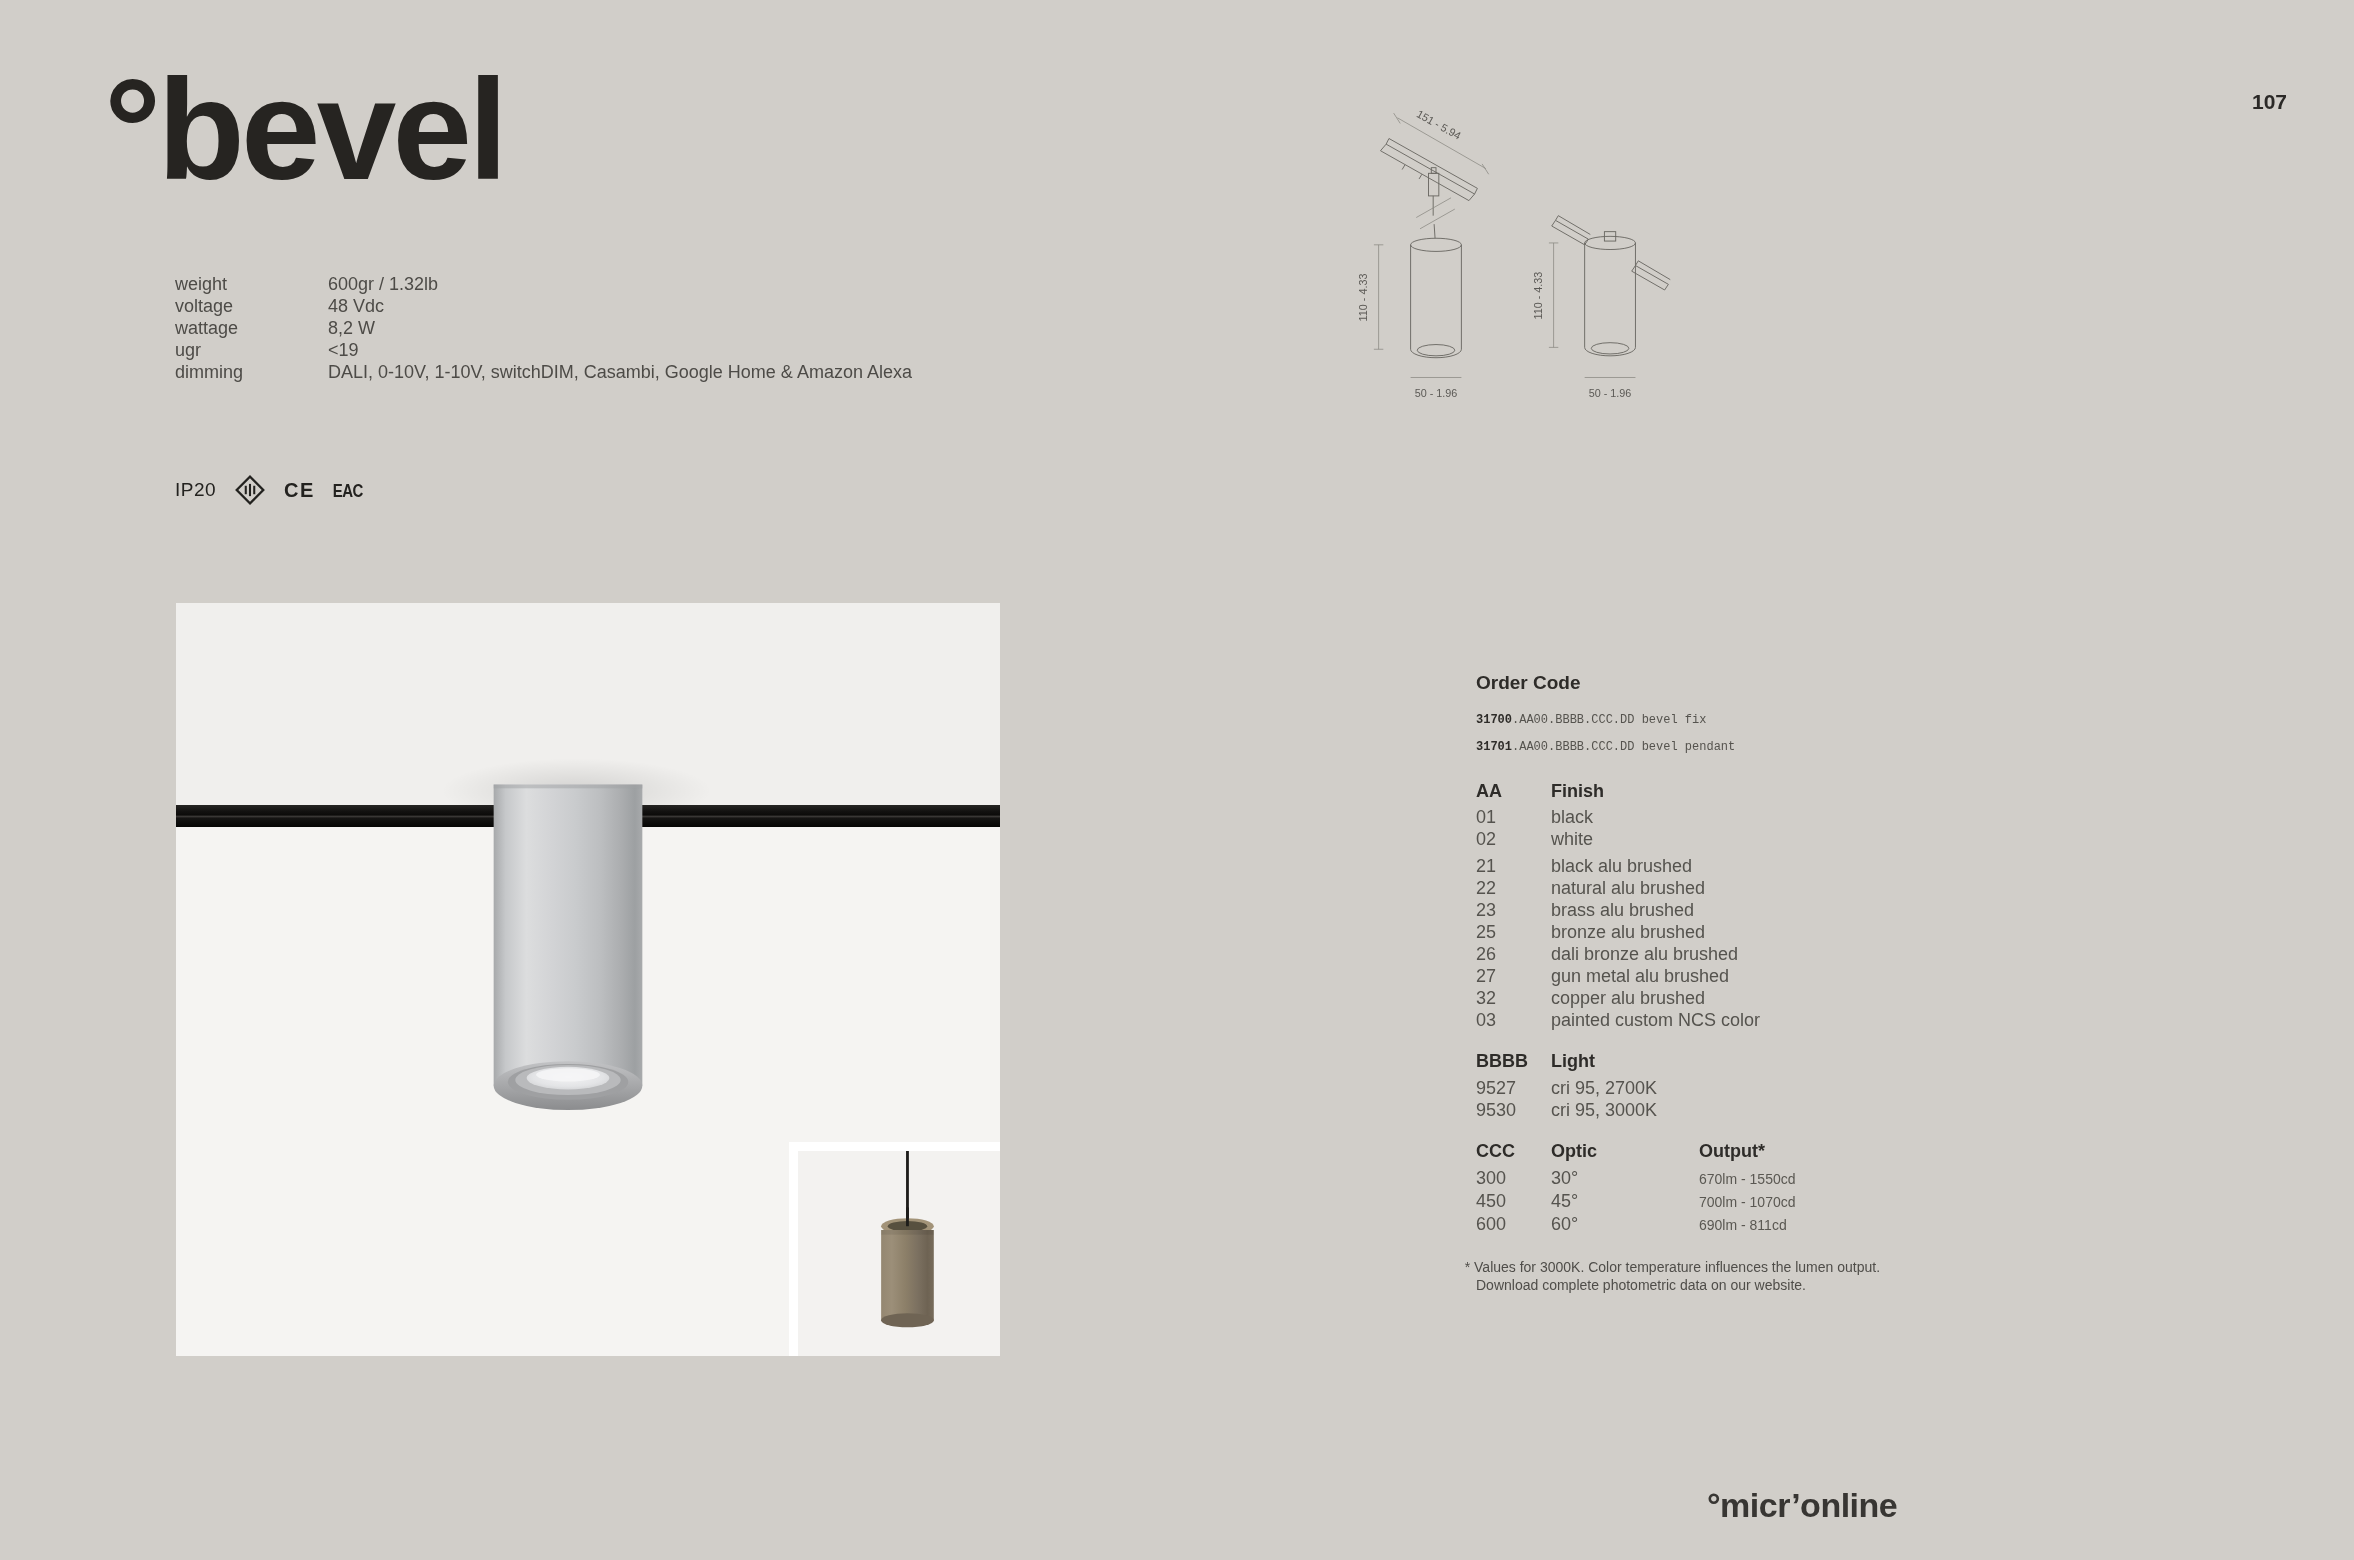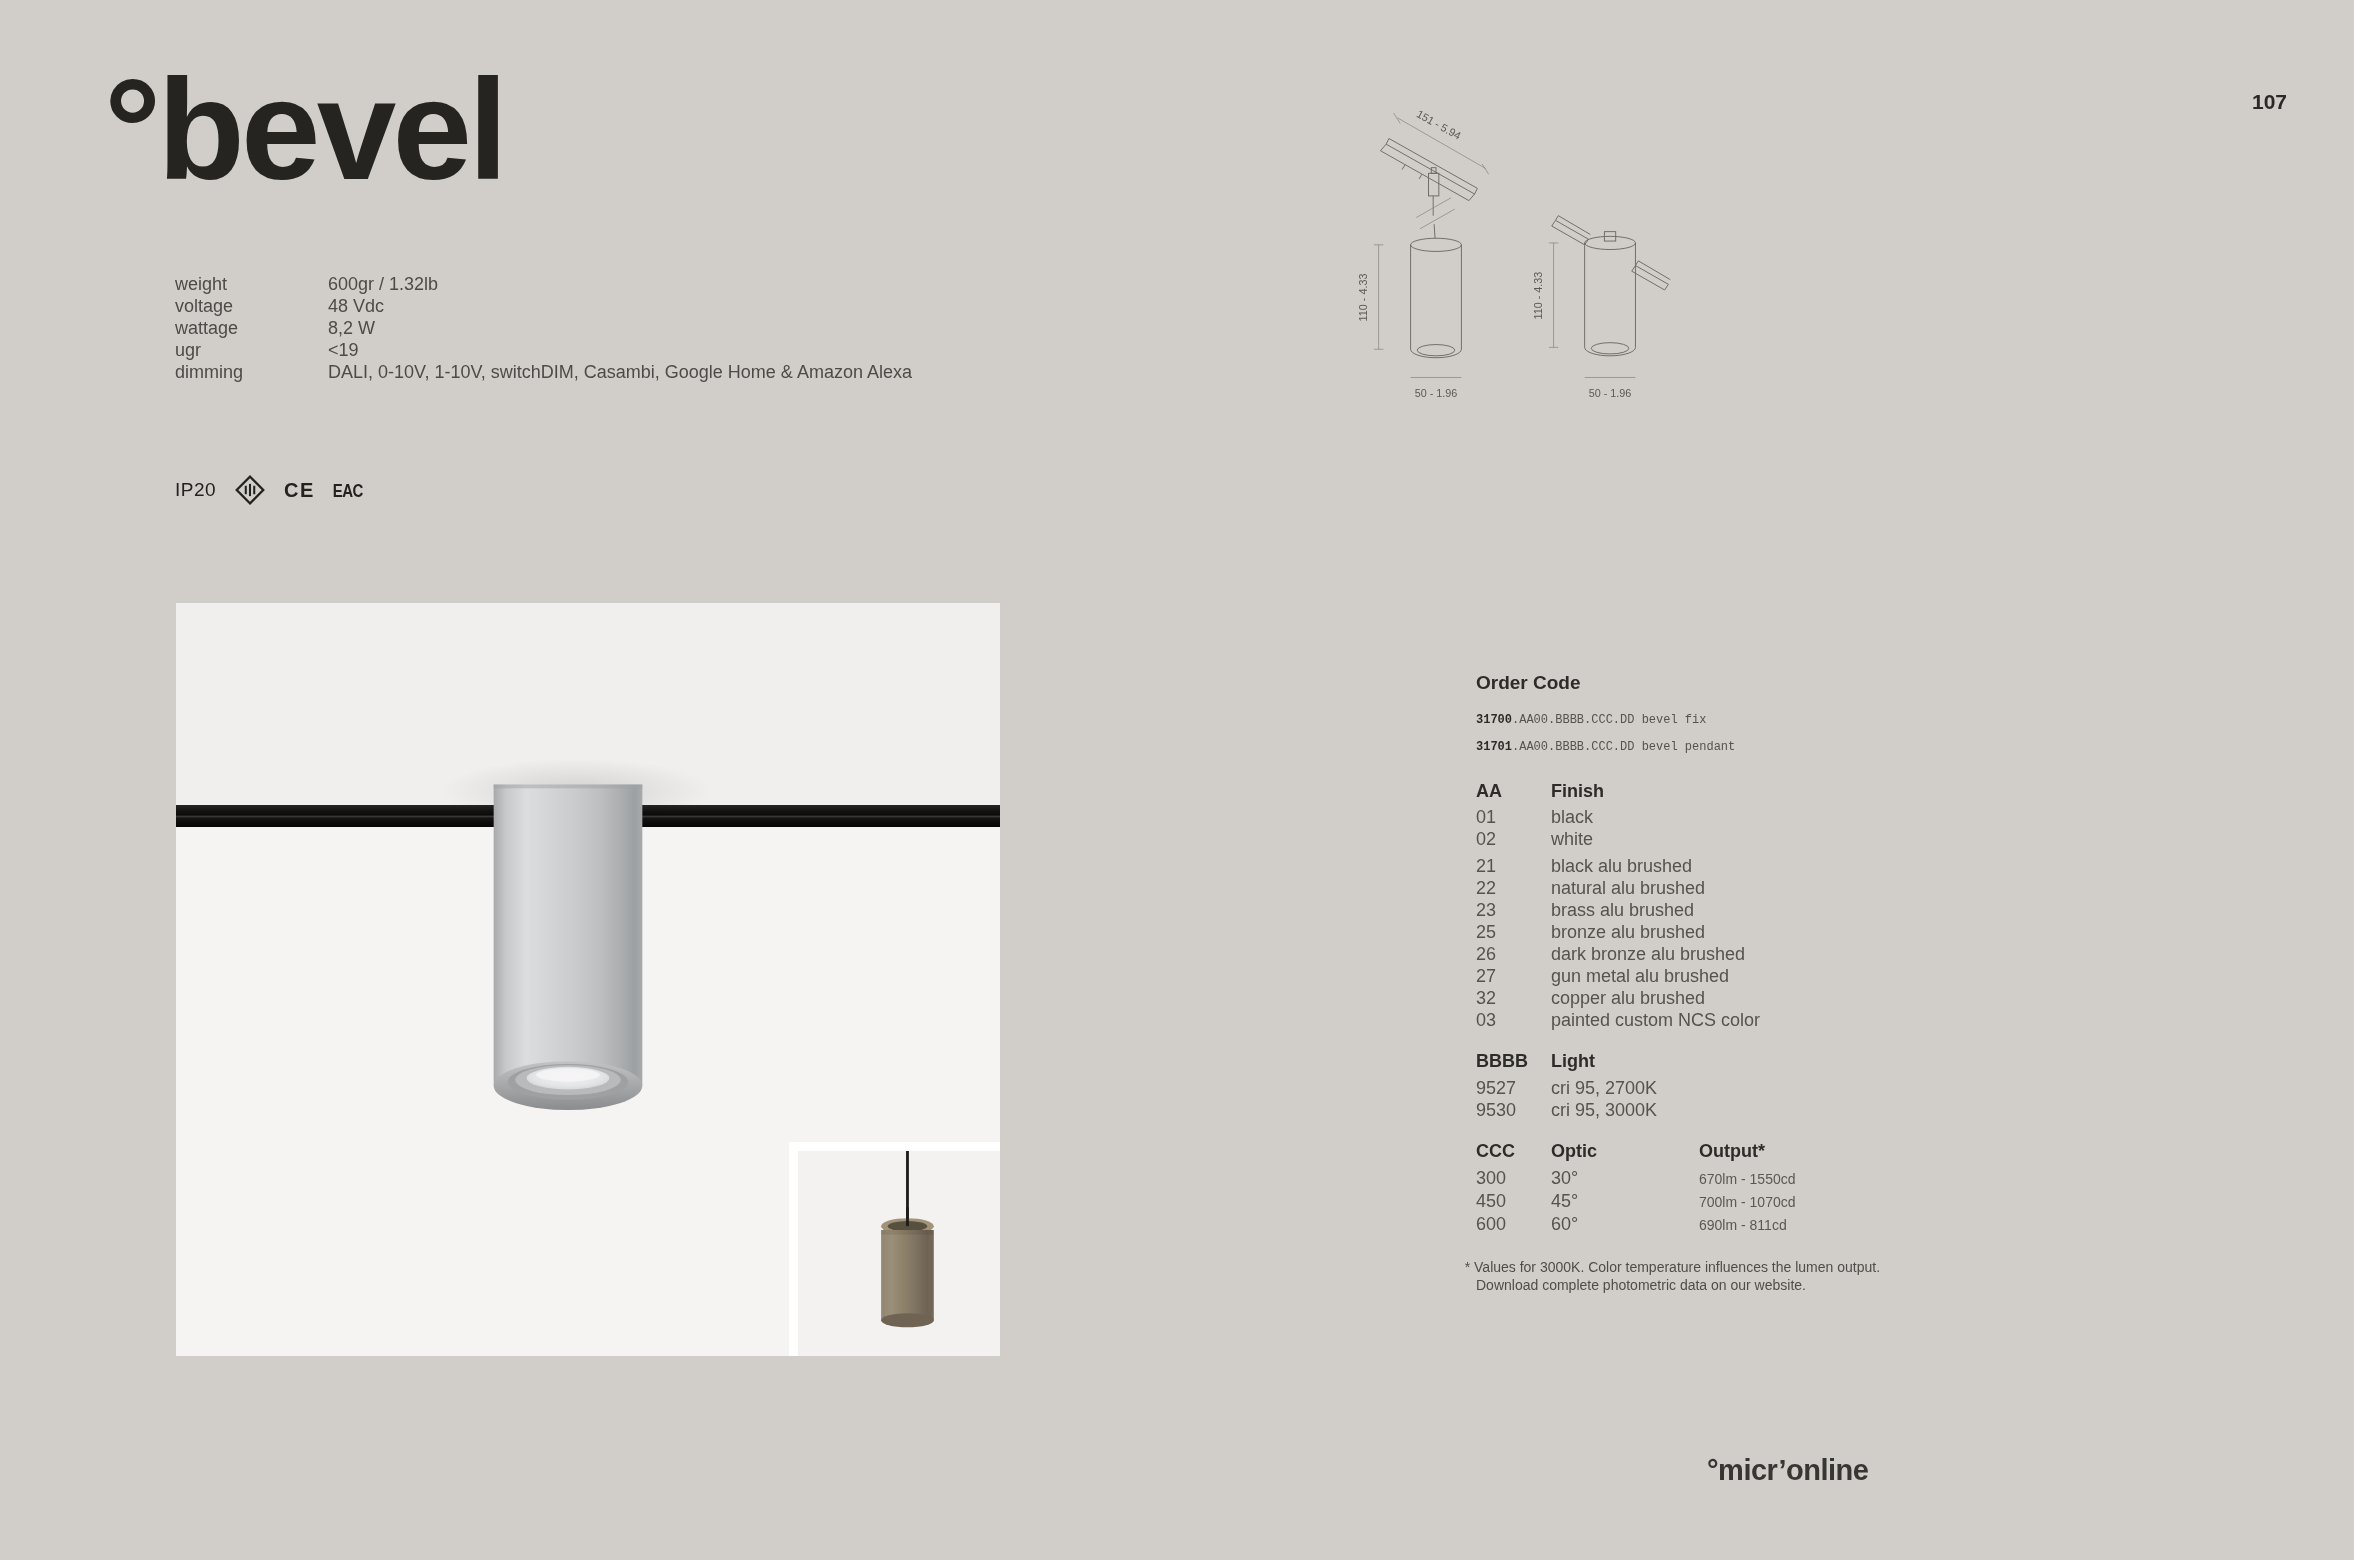--- a/index.html
+++ b/index.html
@@ -7,21 +7,21 @@
     position:relative; width:2354px; height:1560px;
     background:#d1cec9; overflow:hidden;
     font-family:"Liberation Sans", sans-serif;
     color:#2b2927;
   }
   .abs { position:absolute; }
 
   
   .title { left:104px; top:58px; font-size:143px; font-weight:700; letter-spacing:-3.8px; color:#262421; line-height:1; }
   .page-number { left:2252px; top:90px; font-size:21px; font-weight:700; color:#2b2927; }
-  .brand { left:1707px; top:1454px; font-size:29px; font-weight:700; color:#383633; letter-spacing:-0.5px; }
+  .brand { left:1707px; top:1486px; font-size:34px; font-weight:700; color:#383633; letter-spacing:-0.5px; }
 
   
   .specs { left:175px; top:273px; font-size:18px; color:#4d4b47; }
   .spec-row { line-height:22px; white-space:nowrap; }
   .spec-label { display:inline-block; width:153px; }
 
   
   .ratings { left:175px; top:474px; display:flex; align-items:center; gap:18px; color:#23221f; }
   .ip { font-size:19px; letter-spacing:0.5px; }
   .ce { font-size:20px; font-weight:700; letter-spacing:1.4px; }
@@ -226,21 +226,21 @@
       <div class="o-row">
           <span class="col-code">23</span>
           <span class="col-label">brass alu brushed</span>
         </div>
       <div class="o-row">
           <span class="col-code">25</span>
           <span class="col-label">bronze alu brushed</span>
         </div>
       <div class="o-row">
           <span class="col-code">26</span>
-          <span class="col-label">dark bronze alu brushed</span>
+          <span class="col-label">dali bronze alu brushed</span>
         </div>
       <div class="o-row">
           <span class="col-code">27</span>
           <span class="col-label">gun metal alu brushed</span>
         </div>
       <div class="o-row">
           <span class="col-code">32</span>
           <span class="col-label">copper alu brushed</span>
         </div>
       <div class="o-row">

